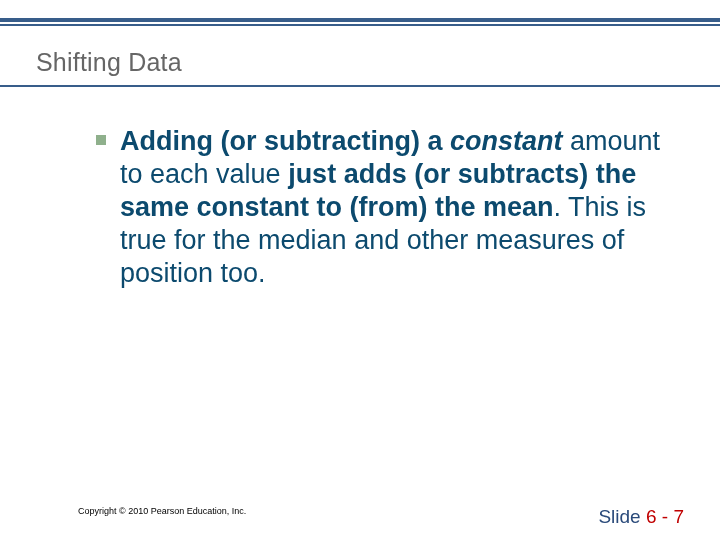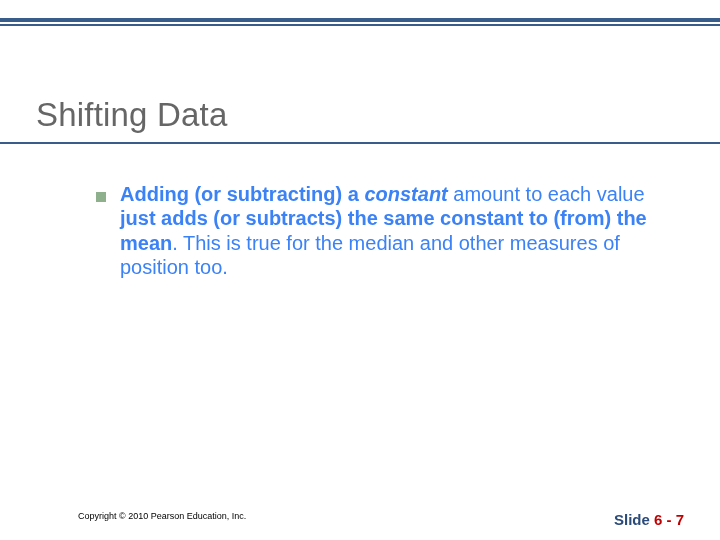--- a/index.html
+++ b/index.html
@@ -1,31 +1,31 @@
 <!DOCTYPE html>
 <html><head>
 <meta charset="utf-8">
 <style>
   * { margin: 0; padding: 0; box-sizing: border-box; }
   html, body { width: 720px; height: 540px; background: #fff; font-family: Arial, Helvetica, sans-serif; overflow: hidden; }
   .topbar { height: 22px; background: #fff; border-bottom: 4px solid #385d8a; }
   .thinline { height: 2px; background: #385d8a; margin-top: 2px; }
   .title-wrap { padding: 22px 36px 8px 36px; border-bottom: 2px solid #385d8a; }
-  .title { font-size: 33px; color: #666; font-weight: 400; letter-spacing: 0.2px; margin-top: 48px; }
+  .title { font-size: 25px; color: #666; font-weight: 400; letter-spacing: 0.2px; }
   .content { padding: 36px 44px 0 64px; }
   .b1 { display: flex; align-items: flex-start; }
   .sq { width: 11px; height: 11px; background: #8fb08c; flex: 0 0 11px; margin-top: 10px; margin-right: 18px; }
   .sq2 { width: 10px; height: 10px; background: #8fb08c; flex: 0 0 10px; margin-top: 10px; margin-right: 14px; }
   .l1 { font-size: 25px; color: #000; line-height: 1.22; }
   .sub { margin-left: 32px; margin-top: 2px; }
   .subitem { display: flex; align-items: flex-start; margin-bottom: 2px; }
-  .l2 { font-size: 20px; color: #3b82f6; line-height: 1.22; }
+  .l2 { font-size: 27px; color: #0c4a6e; line-height: 1.22; }
   .footer { position: absolute; bottom: 12px; left: 14px; right: 0; padding: 0 36px 0 64px; display: flex; justify-content: space-between; }
   .copy { font-size: 9px; color: #000; }
-  .slidenum { font-size: 15px; font-weight: 700; }
+  .slidenum { font-size: 19px; font-weight: 400; }
   .sn-label { color: #2a4a7a; }
   .sn-num { color: #c00000; }
   .i { font-style: italic; }
 </style>
 </head>
 <body>
 
 <div class="topbar"></div>
 <div class="thinline"></div>
 

